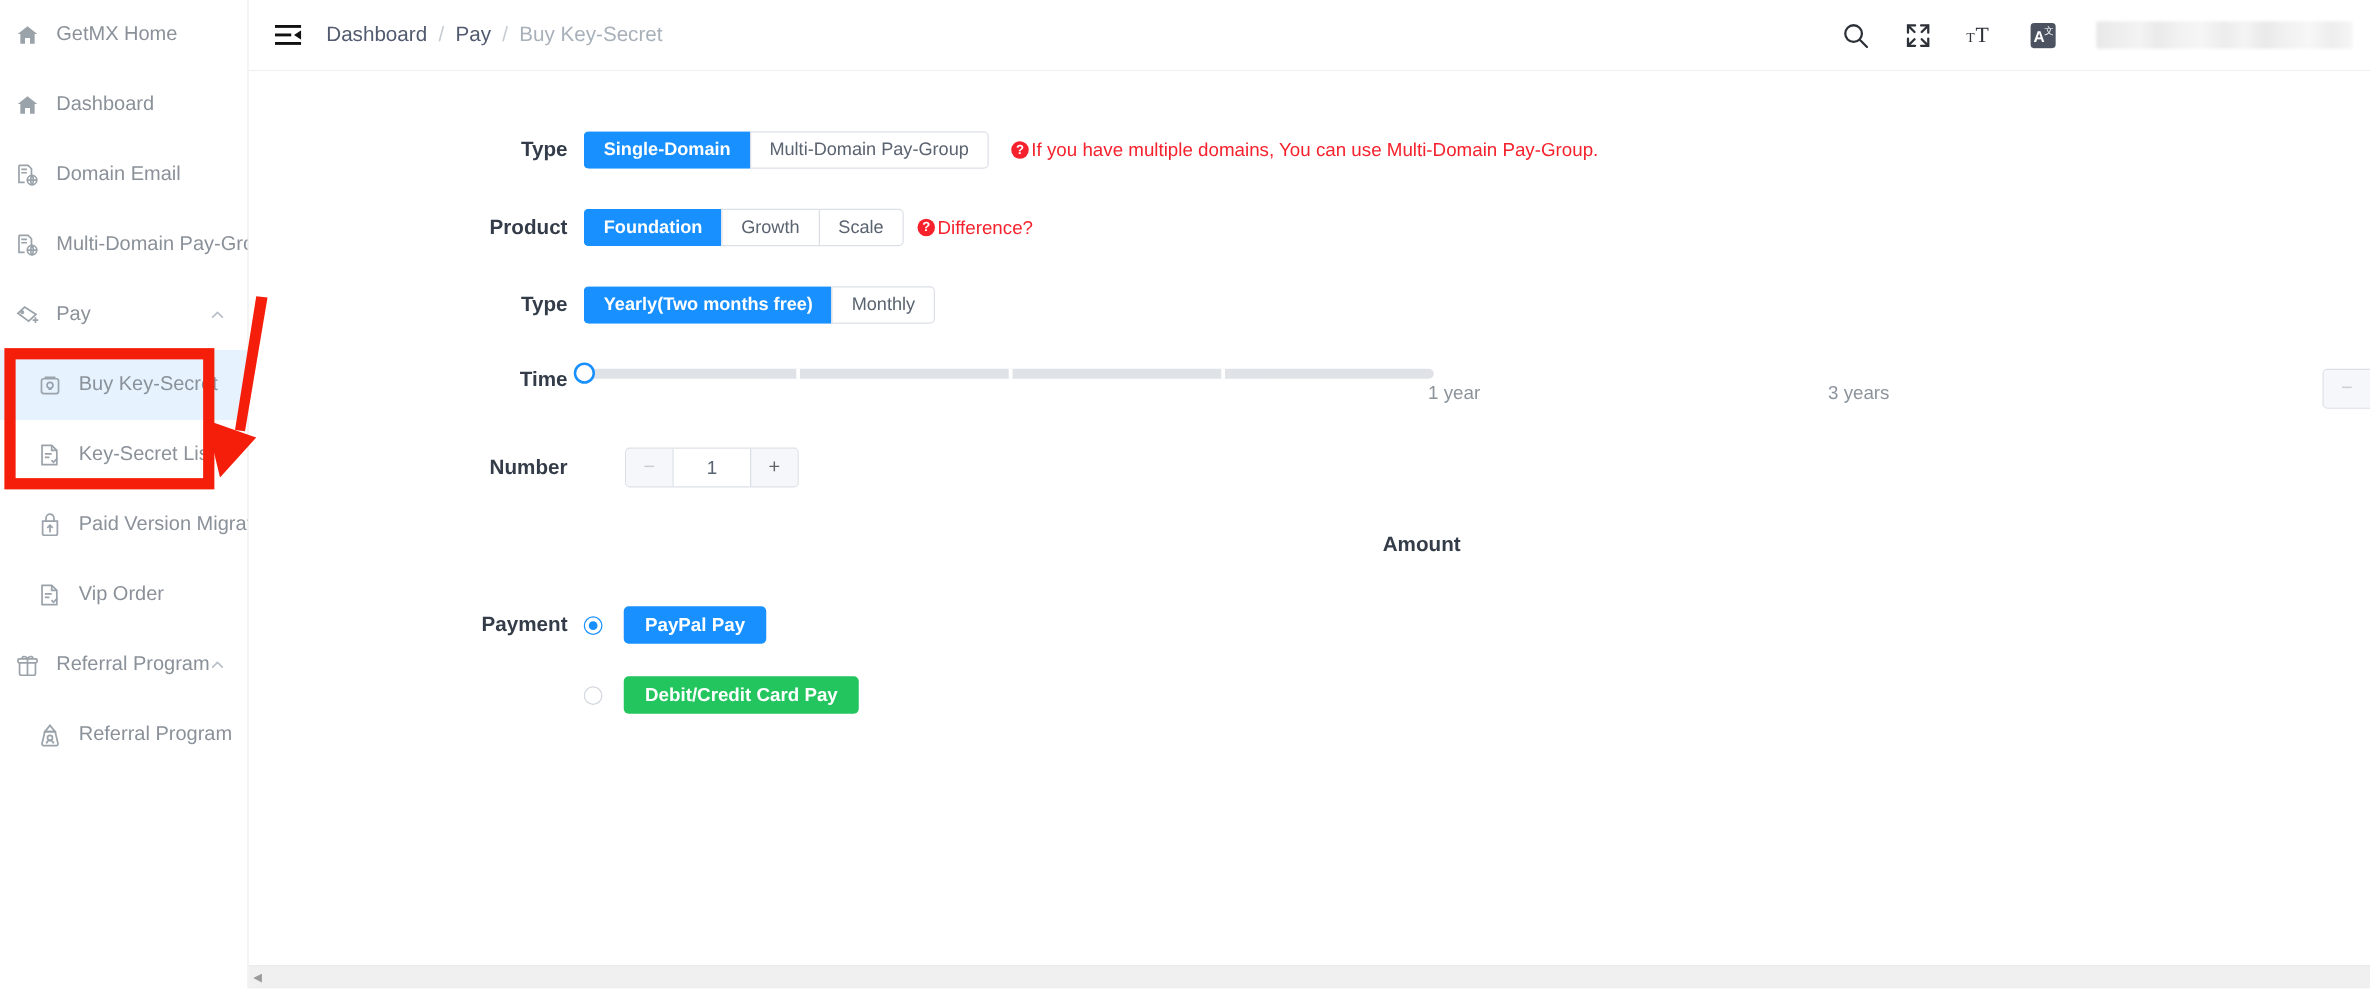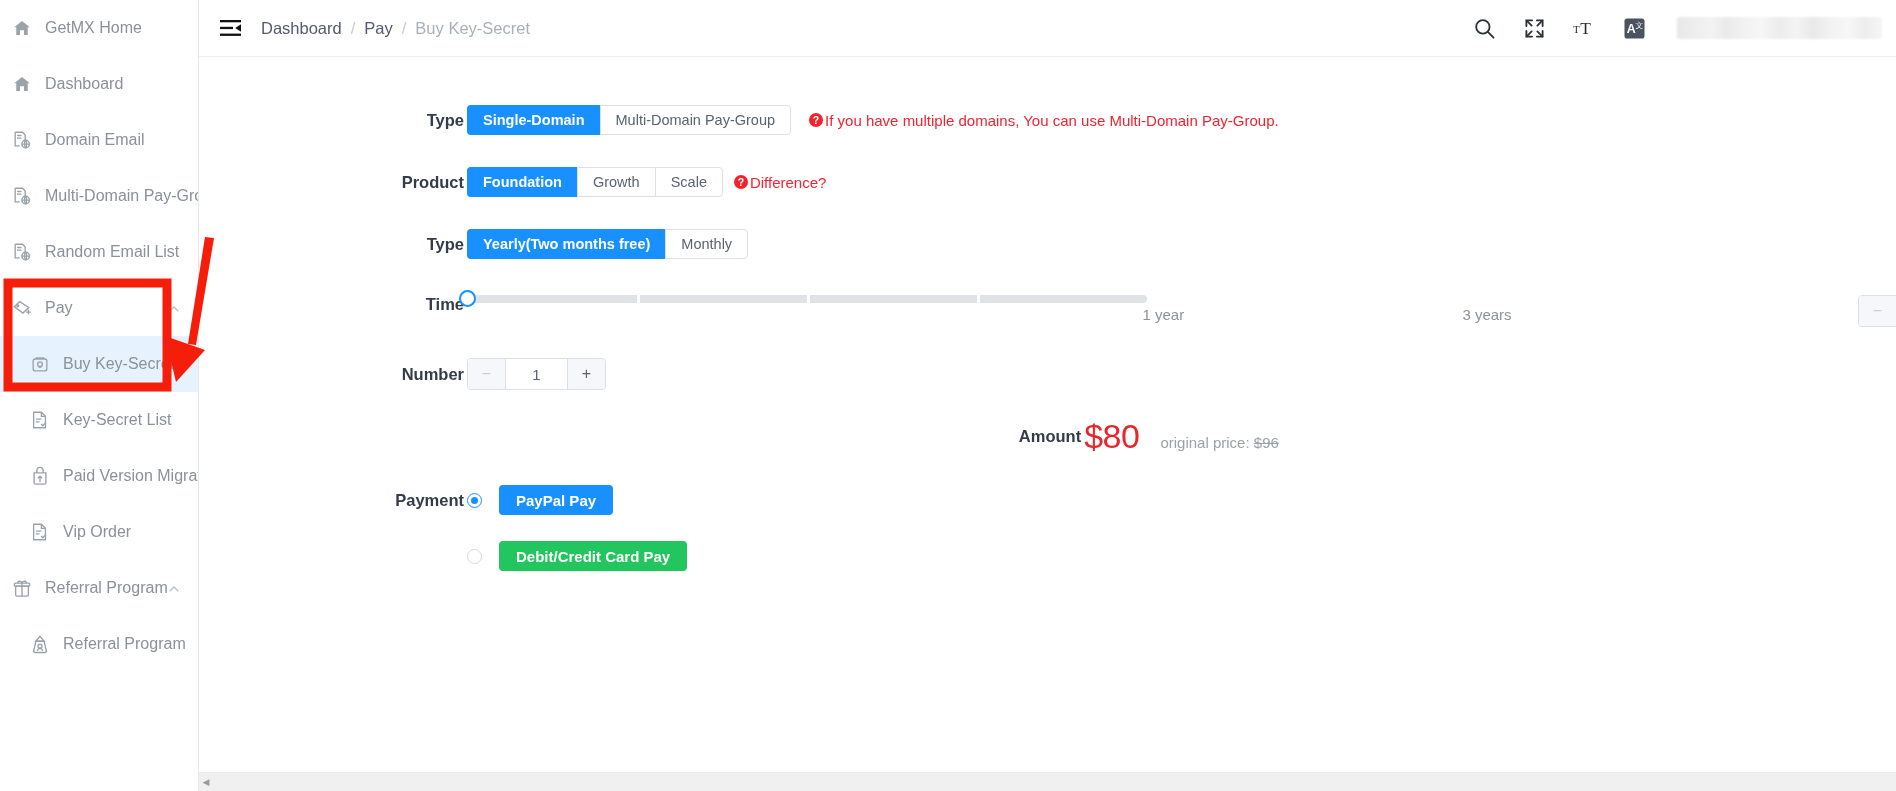--- a/index.html
+++ b/index.html
@@ -100,21 +100,21 @@
     padding: 46px 0 0 0;
   }
   .row {
     display: flex; align-items: center;
     margin-bottom: 28px;
     min-height: 34px;
   }
   .row-label {
     width: 268px; flex: 0 0 268px;
     text-align: right;
-    padding-right: 3px;
+    padding-right: 13px;
     font-size: 16.5px;
     font-weight: bold;
     color: #333c48;
     white-space: nowrap;
   }
 
   
   .btn-group { display: inline-flex; }
   .btn-seg {
     height: 30px;
@@ -334,32 +334,20 @@
           <span class="ic">
             <svg width="20" height="20" viewBox="0 0 22 22" fill="none" stroke="currentColor" stroke-width="1.5">
               <path d="M3.5 2.5h8l3 3v6"></path>
               <path d="M3.5 2.5v15h5"></path>
               <path d="M5.5 6h5M5.5 9h5"></path>
               <circle cx="15" cy="15.5" r="4.2"></circle>
               <path d="M10.8 15.5h8.4M15 11.3c1.6 1.8 1.6 6.6 0 8.4M15 11.3c-1.6 1.8-1.6 6.6 0 8.4"></path>
             </svg>
           </span>
           <span class="lbl">Multi-Domain Pay-Group</span>
-        </div>
-        <div class="nav-item level1">
-          <span class="ic">
-            <svg width="20" height="20" viewBox="0 0 22 22" fill="none" stroke="currentColor" stroke-width="1.5">
-              <path d="M3.5 2.5h8l3 3v6"></path>
-              <path d="M3.5 2.5v15h5"></path>
-              <path d="M5.5 6h5M5.5 9h5"></path>
-              <circle cx="15" cy="15.5" r="4.2"></circle>
-              <path d="M10.8 15.5h8.4M15 11.3c1.6 1.8 1.6 6.6 0 8.4M15 11.3c-1.6 1.8-1.6 6.6 0 8.4"></path>
-            </svg>
-          </span>
-          <span class="lbl">Random Email List</span>
         </div>
         <div class="nav-item level1">
           <span class="ic">
             <svg width="20" height="20" viewBox="0 0 22 22" fill="none" stroke="currentColor" stroke-width="1.5">
               <path d="M2.5 9.5 L8.5 4 L18.5 10.5 L12 16.5 Z"></path>
               <circle cx="6.4" cy="8.6" r="1"></circle>
               <path d="M15.5 15.5h5M18 13v5"></path>
             </svg>
           </span>
           <span class="lbl">Pay</span>
@@ -548,35 +536,31 @@
                 </div>
               </div>
               <div class="stepper" style="margin-left:31px;">
                 <span class="sbtn minus dis">−</span>
                 <span class="sval">1</span>
                 <span class="sbtn plus">+</span>
               </div>
             </div>
           </div>
 
-          <div class="row" style="margin-top:24px;">
+          <div class="row" style="margin-top:24px;gap:33px;">
             <div class="row-label">Number</div>
             <div class="stepper">
               <span class="sbtn minus dis">−</span>
               <span class="sval">1</span>
               <span class="sbtn plus">+</span>
             </div>
           </div>
 
           <div class="row" style="margin-top:26px;justify-content:center;">
             <div class="row-label">Amount</div>
-            <div style="display:flex; align-items:baseline;">
-              <span class="amount-big">$80</span>
-              <span class="amount-orig"><span>original price: </span><s>$96</s></span>
-            </div>
           </div>
 
           <div class="row" style="margin-top:30px; margin-bottom:22px;">
             <div class="row-label">Payment</div>
             <span class="radio on"></span>
             <span class="paybtn paypal">PayPal Pay</span>
           </div>
 
           <div class="row">
             <div class="row-label"></div>

